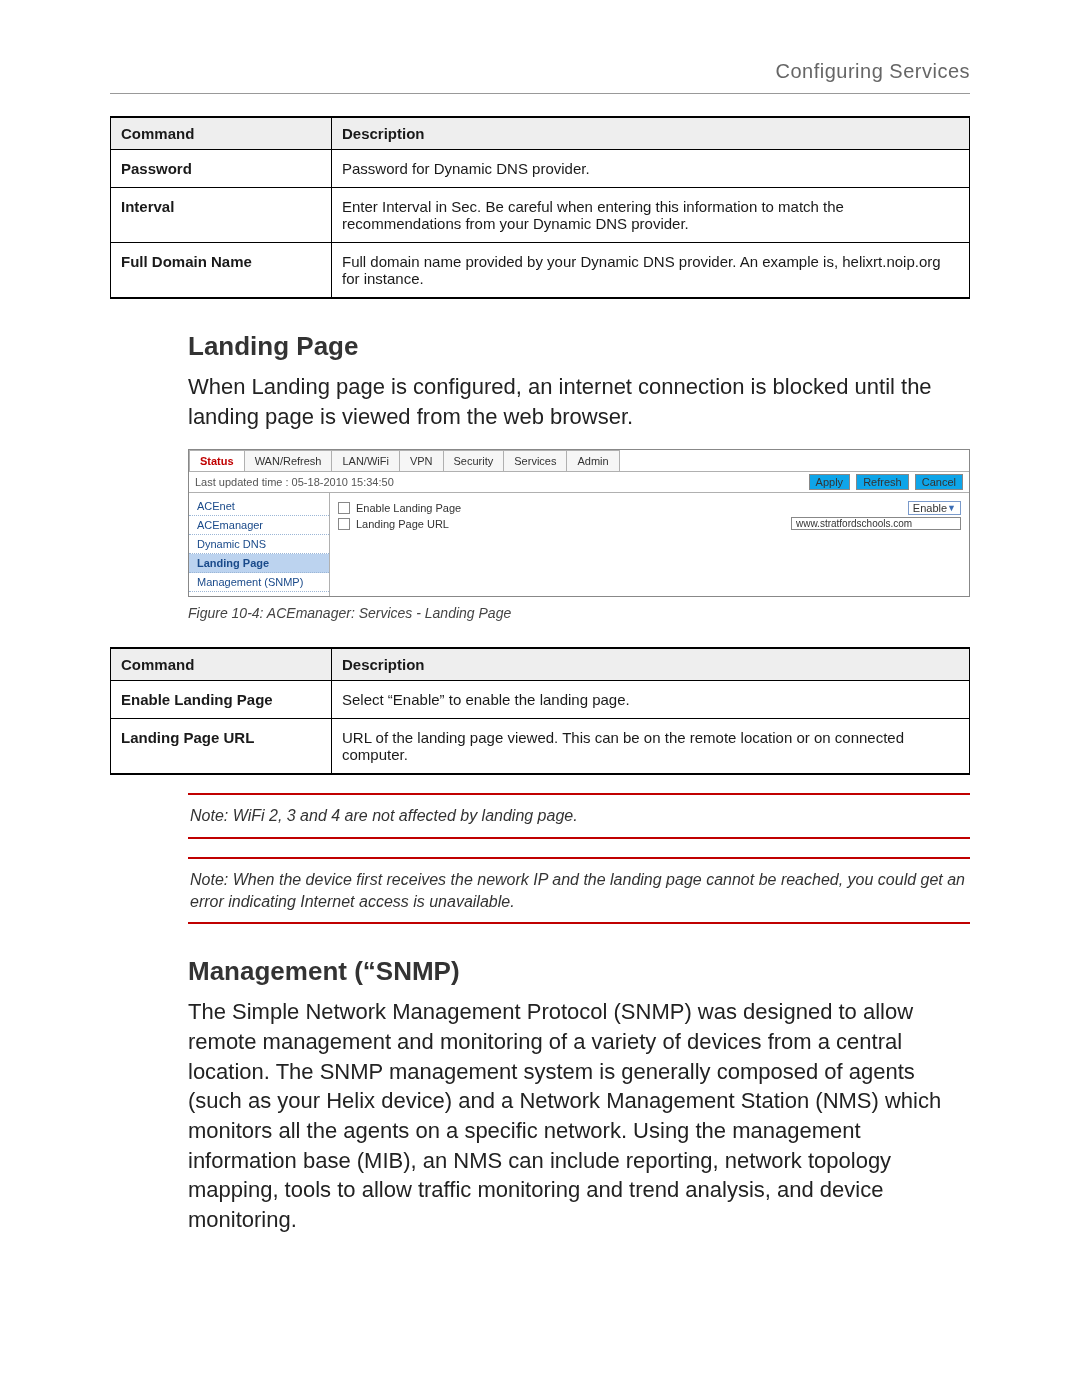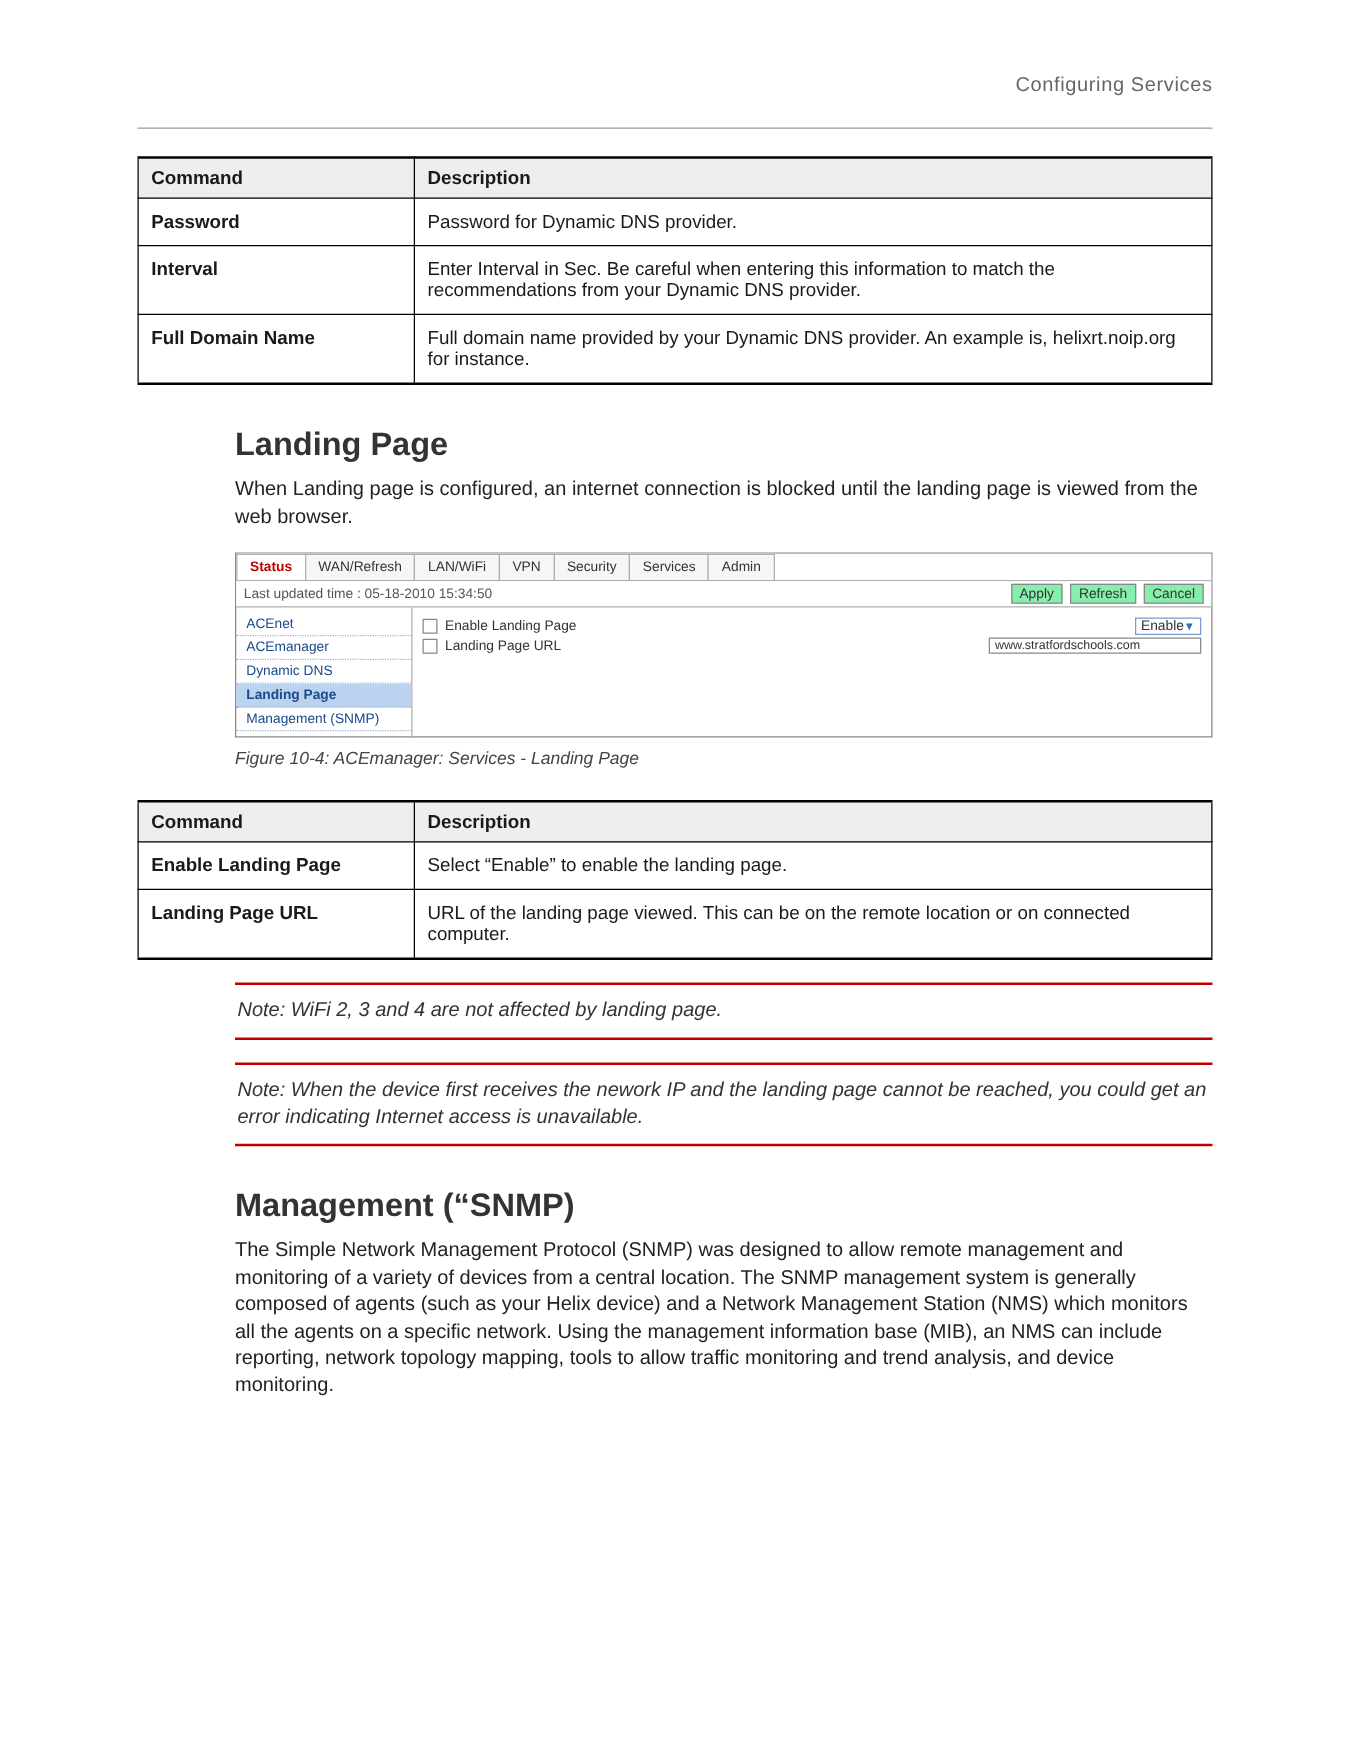--- a/index.html
+++ b/index.html
@@ -10,24 +10,24 @@
   }
   .page {
     width: 1080px;
     height: 1397px;
     position: relative;
     box-sizing: border-box;
     padding: 60px 110px 50px 110px;
   }
   .running-head {
     text-align: right;
-    font-size: 16px;
+    font-size: 20px;
     color: #666666;
     letter-spacing: 0.5px;
-    margin-bottom: 24px;
+    margin-bottom: 10px;
   }
   hr.rule-thin {
     border: none;
     border-top: 1px solid #999999;
     margin: 8px 0 22px 0;
   }
   hr.rule-footer {
     border: none;
     border-top: 1px solid #999999;
     margin: 0 0 10px 0;
@@ -74,21 +74,21 @@
   .body-col {
     margin-left: 78px;   
   }
   h2.sec {
     font-size: 26px;
     font-weight: bold;
     color: #333333;
     margin: 32px 0 10px 0;
   }
   p.body {
-    font-size: 16px;
+    font-size: 22px;
     color: #222222;
     line-height: 1.35;
     margin: 6px 0 18px 0;
   }
   .fig-caption {
     font-style: italic;
     font-size: 14px;
     color: #444444;
     margin: 8px 0 0 0;
   }
@@ -139,21 +139,21 @@
     border-bottom: 1px solid #b0b0b0;
     background: #ffffff;
   }
   .fig-toolbar .ts {
     color: #555555;
   }
   .fig-btn {
     border: 1px solid #888888;
     padding: 1px 6px;
     margin-left: 3px;
-    background: #86efac;
+    background: #0ea5e9;
     font-size: 11px;
   }
   .fig-body {
     display: flex;
   }
   .fig-side {
     width: 140px;
     border-right: 1px solid #b0b0b0;
     padding: 4px 0;
   }

